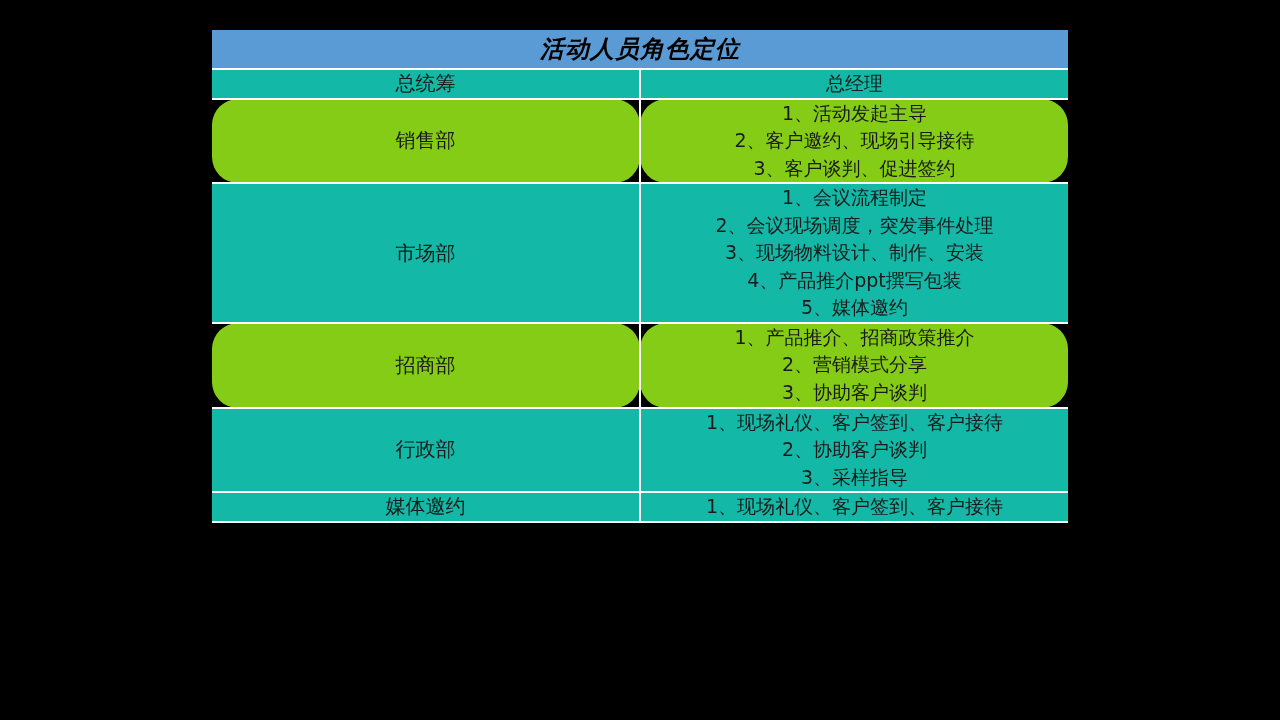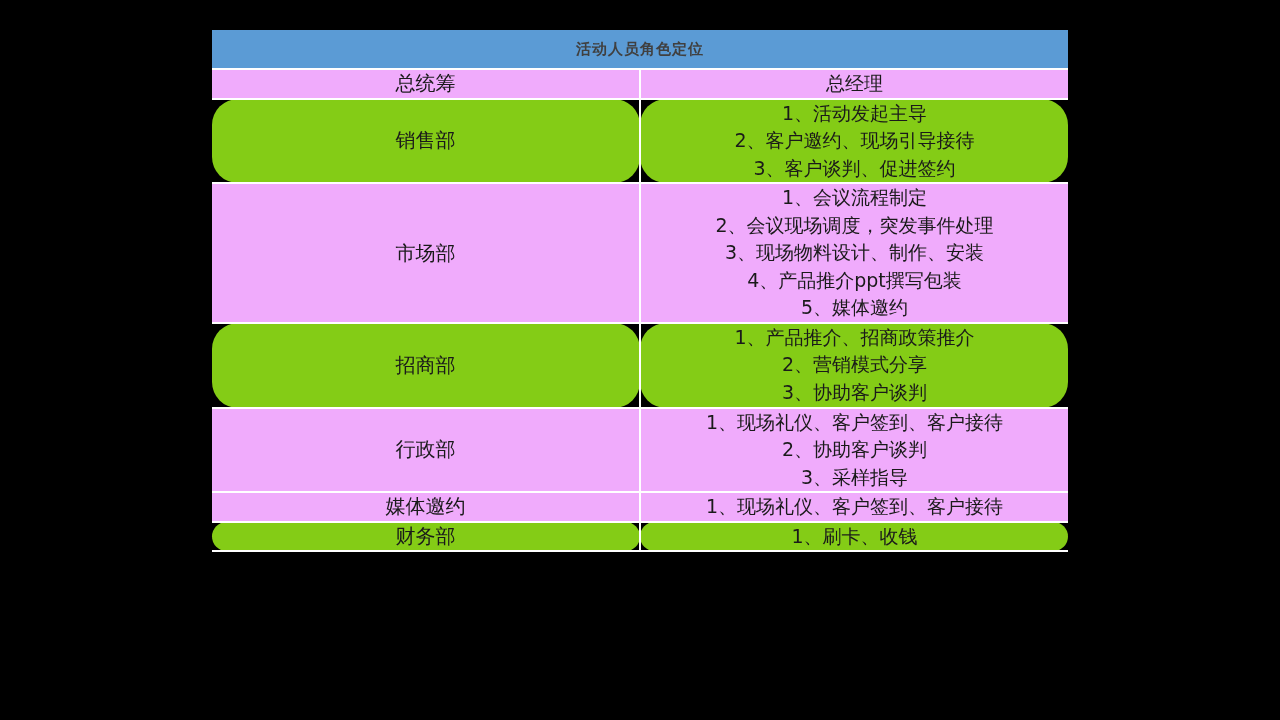--- a/index.html
+++ b/index.html
@@ -28,32 +28,33 @@
     border-collapse: collapse;
     width: 856px;
     table-layout: fixed;
   }
   table.role-table td {
     padding: 0;
     vertical-align: middle;
   }
   .title-cell {
     background: #5B9BD5;
-    color: #404040;
-    font-size: 15px;
+    color: #000000;
+    font-size: 24px;
     font-weight: bold;
     text-align: center;
     height: 38px;
     letter-spacing: 1px;
     border-bottom: 2px solid #FFFFFF;
+    font-style: italic;
   }
   .col-left { width: 430px; }
   .col-right { width: 426px; }
 
-  .row-a td { background: #f0abfc; }
+  .row-a td { background: #14b8a6; }
   .row-b td { background: #84cc16; border-radius: 26px; }
 
   .cell-left {
     text-align: center;
     font-size: 20px;
     color: #1a1a1a;
     padding: 8px 10px;
   }
   .cell-right {
     text-align: center;
@@ -131,23 +132,17 @@
               <div class="line">2、协助客户谈判</div>
               <div class="line">3、采样指导</div>
             </td>
           </tr>
           <tr class="row-a sep">
             <td class="cell-left col-left">媒体邀约</td>
             <td class="cell-right col-right">
               <div class="line">1、现场礼仪、客户签到、客户接待</div>
             </td>
           </tr>
-          <tr class="row-b sep">
-            <td class="cell-left col-left">财务部</td>
-            <td class="cell-right col-right">
-              <div class="line">1、刷卡、收钱</div>
-            </td>
-          </tr>
         </tbody>
     </table>
   </div>
 
 </div>
 
 </body></html>

